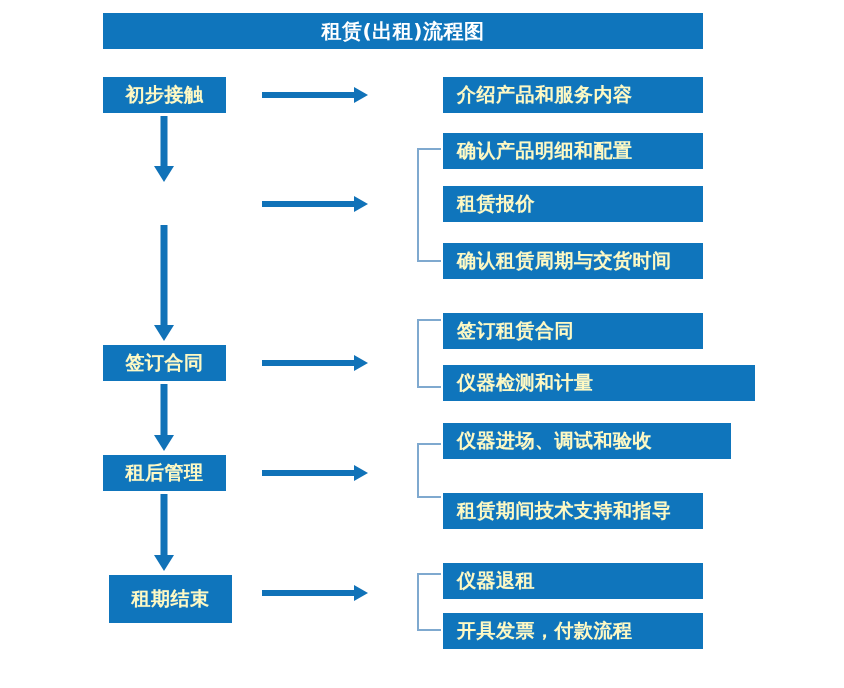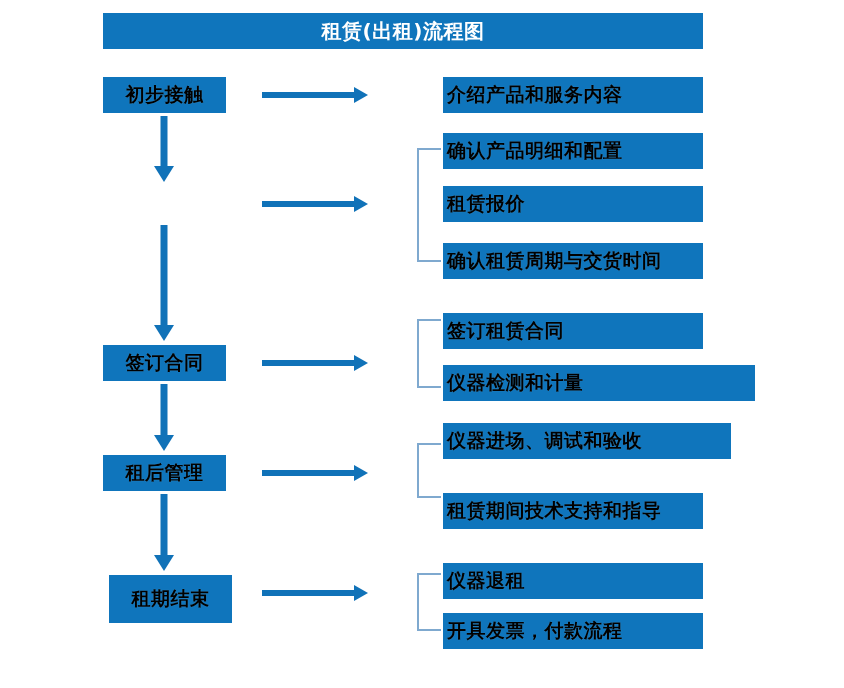--- a/index.html
+++ b/index.html
@@ -19,37 +19,37 @@
     position: absolute;
     left: 0;
     top: 0;
     width: 844px;
     height: 688px;
   }
 
   .box {
     position: absolute;
     background: #0F75BC;
-    color: #000000;
+    color: #fef9c3;
     font-weight: bold;
     display: flex;
     align-items: center;
     letter-spacing: 0.5px;
     box-sizing: border-box;
     text-shadow: 0 0 1px rgba(255,255,255,0.25);
   }
 
   .box.stage {
     justify-content: center;
     font-size: 19px;
   }
 
   .box.detail {
     justify-content: flex-start;
-    padding-left: 4px;
+    padding-left: 14px;
     font-size: 19px;
   }
 
   #title-bar {
     position: absolute;
     left: 103px;
     top: 13px;
     width: 600px;
     height: 36px;
     background: #0F75BC;

